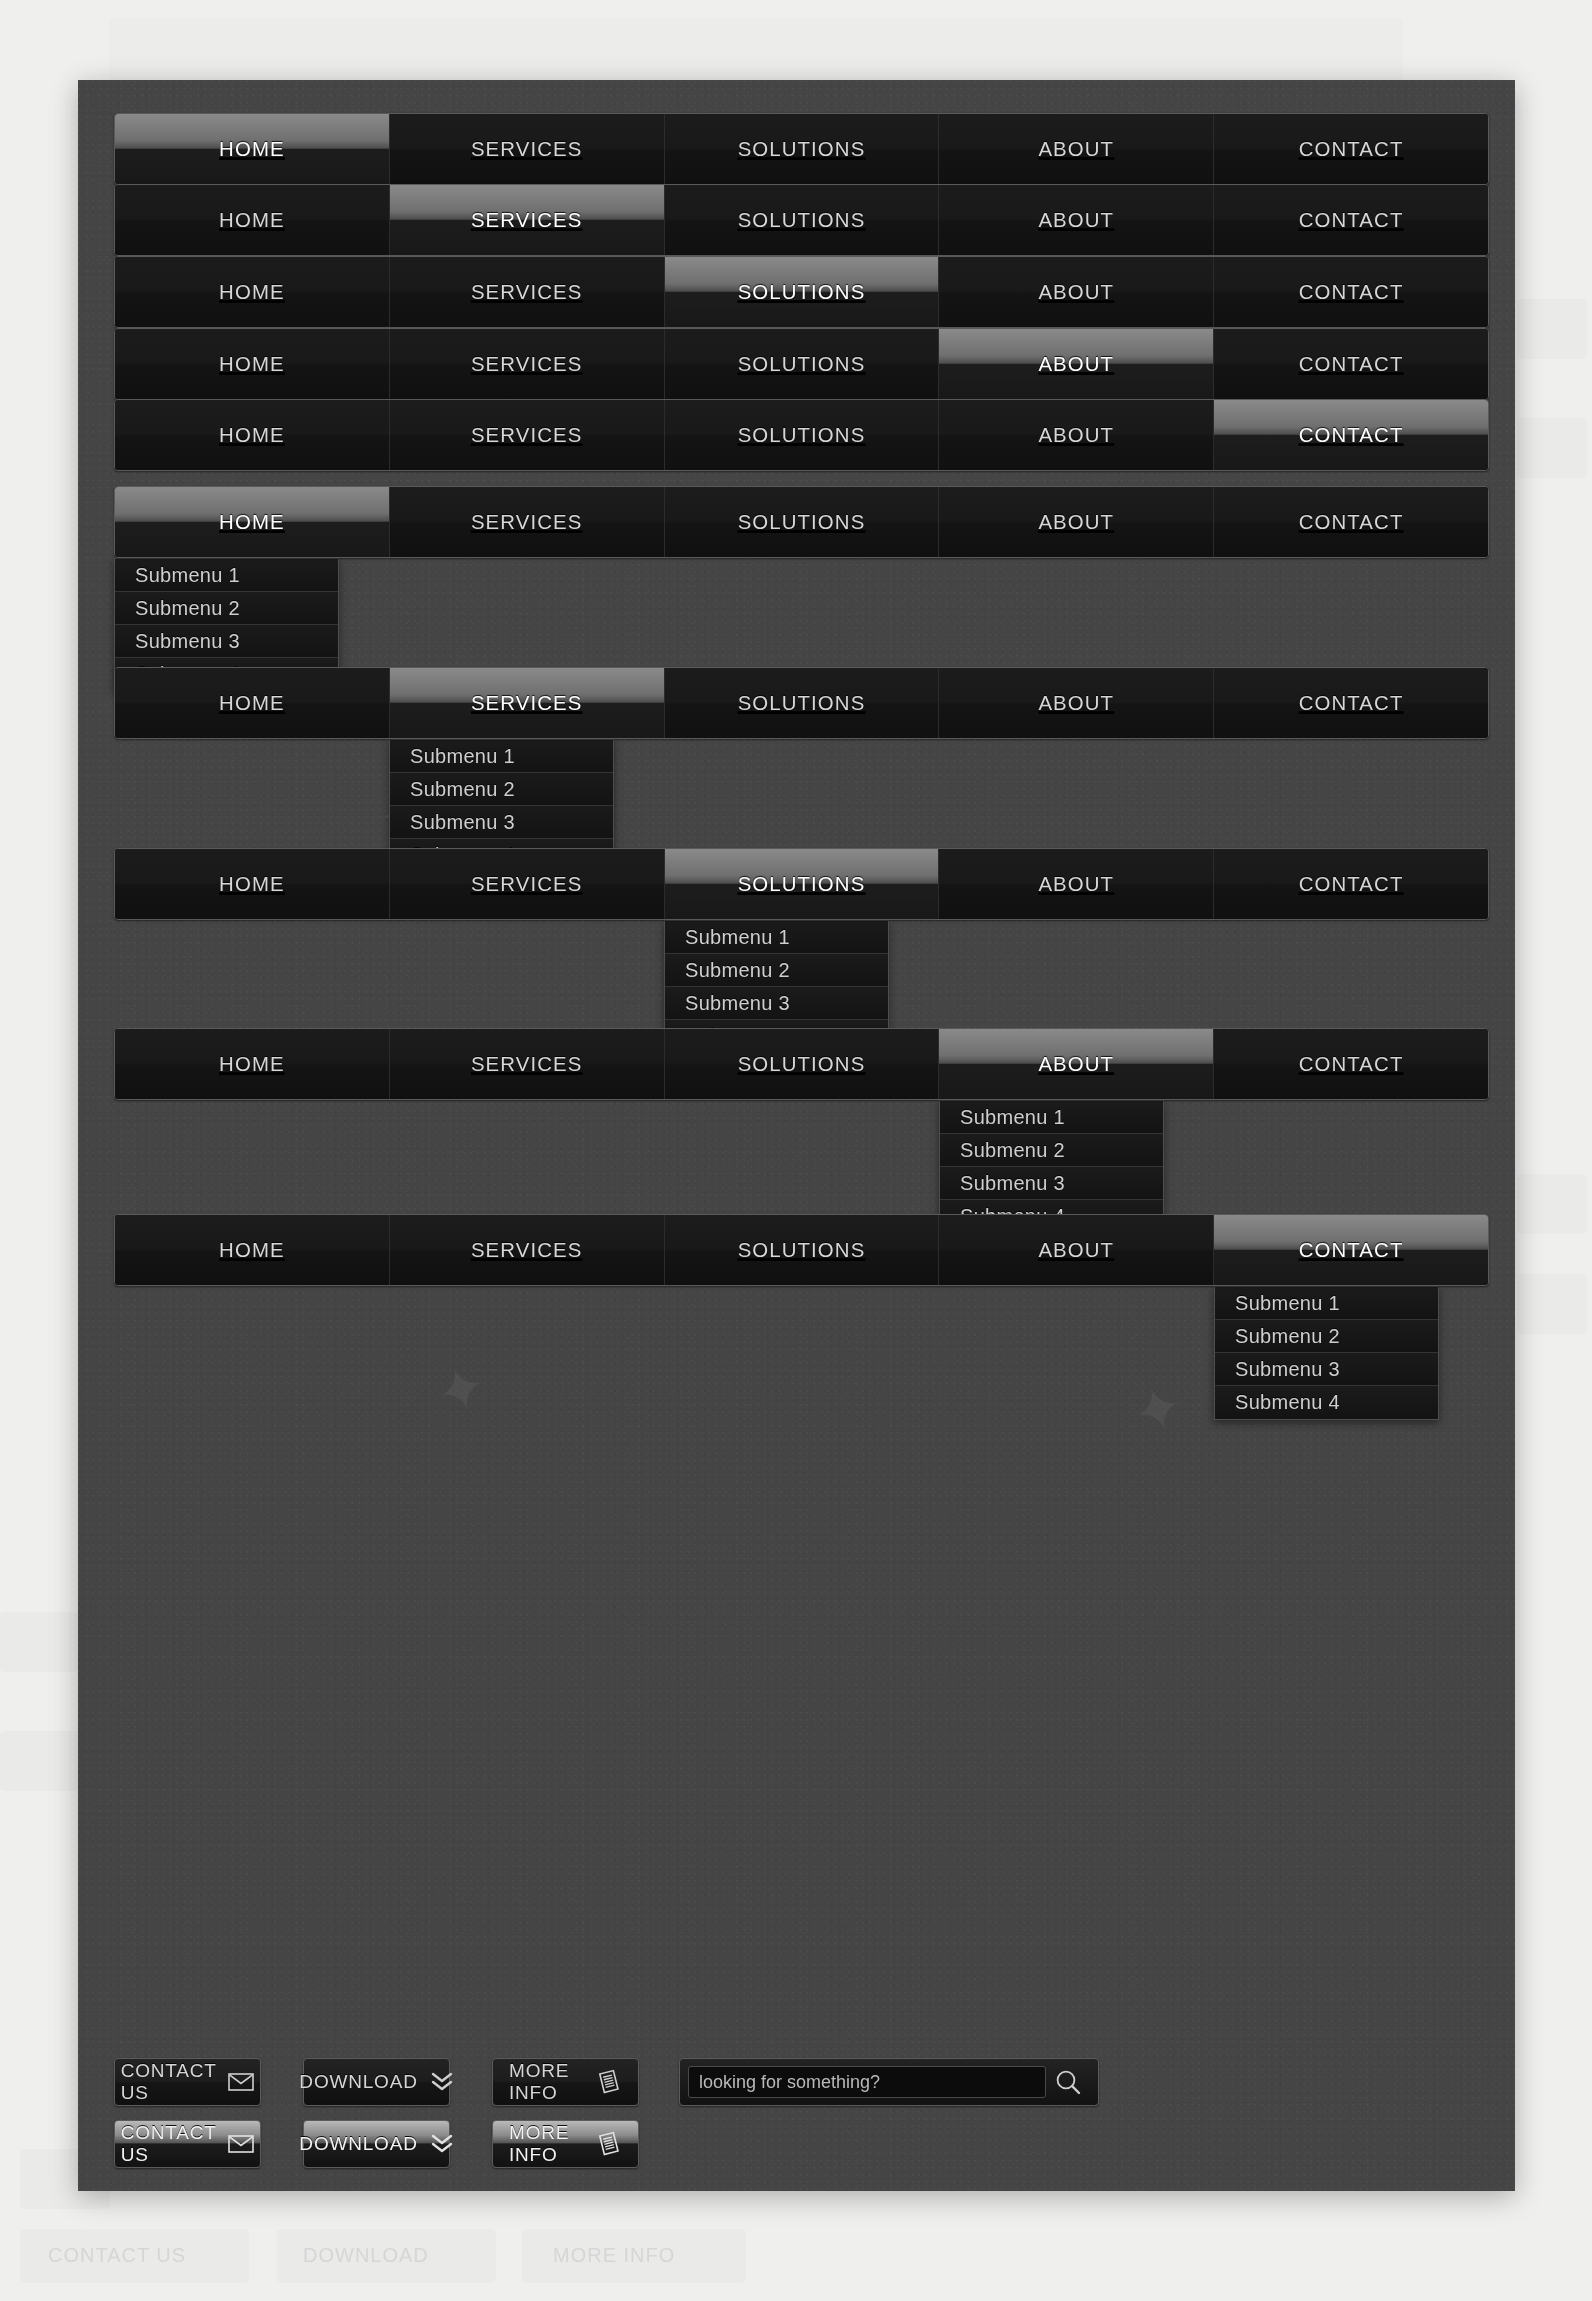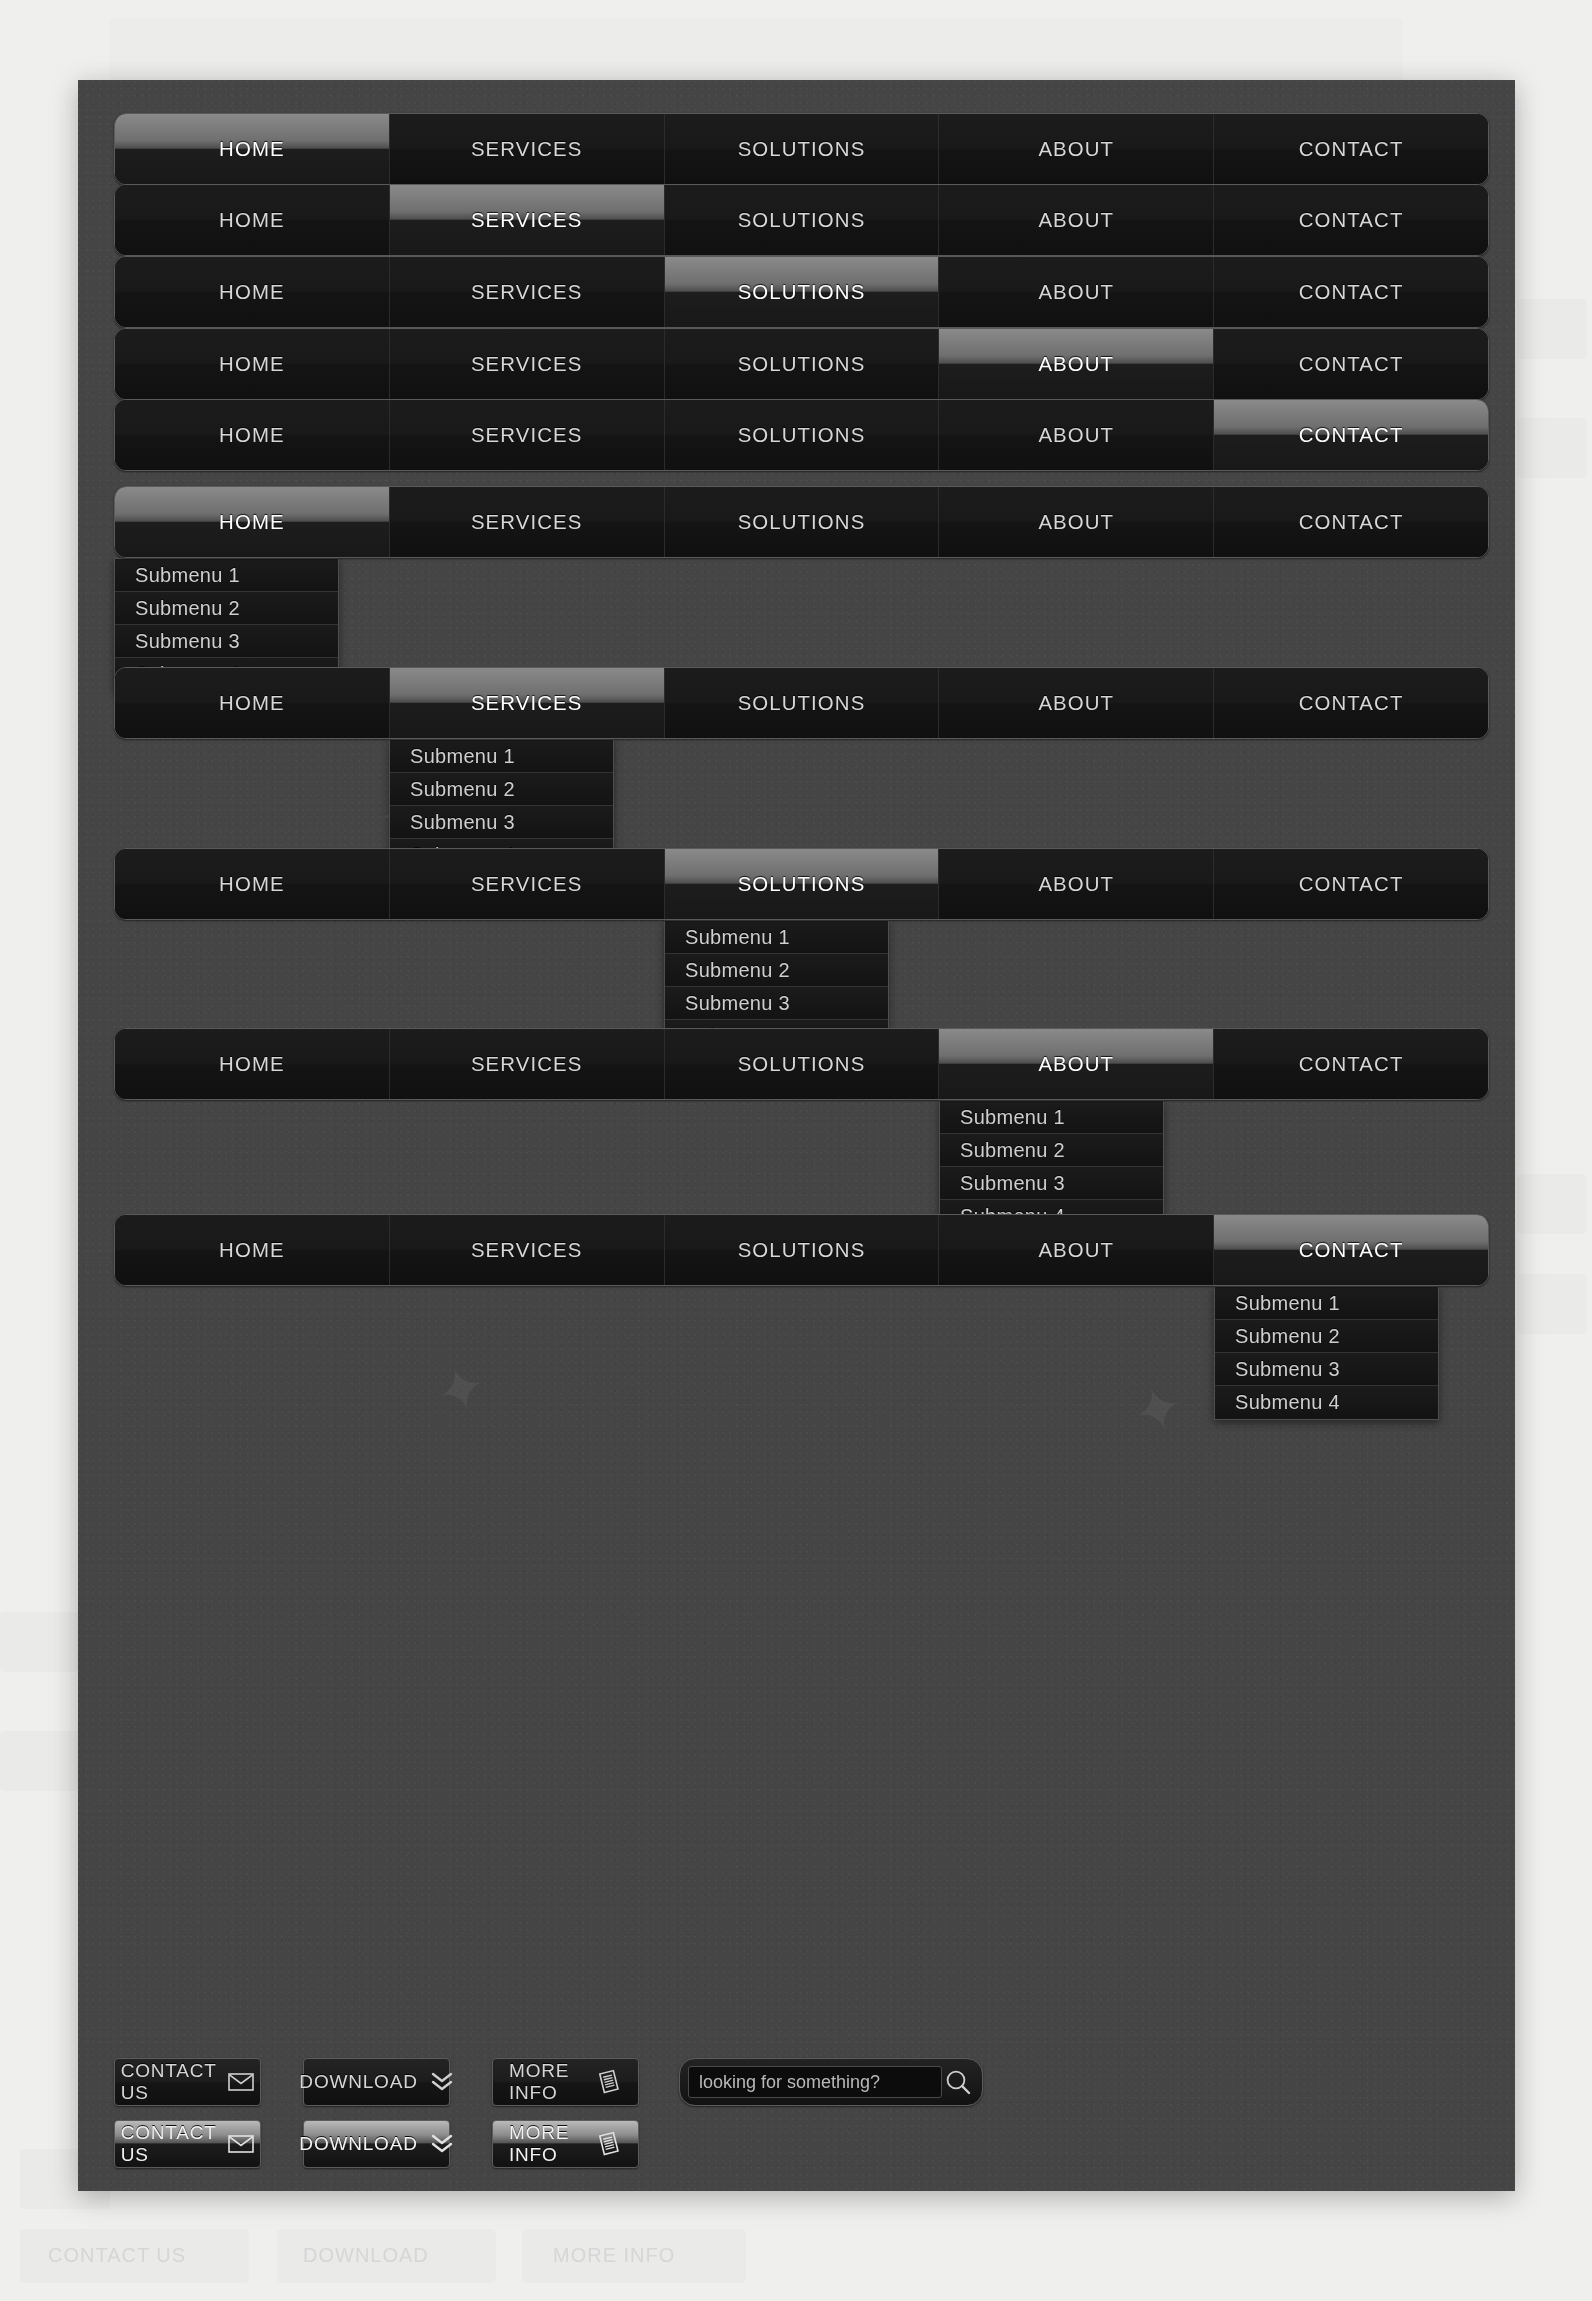--- a/index.html
+++ b/index.html
@@ -39,25 +39,26 @@
       radial-gradient(circle at 63% 71%, rgba(0,0,0,.05) 0 1px, transparent 1px),
       radial-gradient(circle at 88% 41%, rgba(255,255,255,.03) 0 1px, transparent 1px);
     background-size:7px 7px, 9px 9px, 11px 11px;
   }
 
   
   .menubar{
     position:absolute; left:36px; width:1375px; height:72px;
     display:flex;
     border:1px solid #5a5a5a;
-    border-radius:12px;
+    border-radius:4px;
     background:#111;
     box-shadow:0 1px 2px rgba(0,0,0,.5), inset 0 0 0 1px rgba(0,0,0,.4);
     overflow:hidden;
     z-index:3;
+    text-decoration:underline;
   }
   .mi{
     flex:1 1 0; position:relative;
     display:flex; align-items:center; justify-content:center;
     color:#d7d7d7; font-size:20.4px; letter-spacing:1.1px;
     background:linear-gradient(#1c1c1c 0%, #191919 48%, #141414 52%, #101010 100%);
     border-right:1px solid #2c2c2c;
     text-shadow:0 -1px 0 rgba(0,0,0,.9);
     cursor:pointer;
     user-select:none;
@@ -103,23 +104,23 @@
   }
   .btn.hover{
     background:linear-gradient(#b9b9b9 0%,#8d8d8d 30%,#565656 47%,
                                #1c1c1c 50%,#121212 100%);
     color:#f2f2f2;
   }
   .btn svg{ display:block; }
 
   
   .searchbox{
-    position:absolute; height:48px; width:304px;
+    position:absolute; height:48px; width:420px;
     display:flex; align-items:center; 
-    border:1px solid #5b5b5b; border-radius:16px;
+    border:1px solid #5b5b5b; border-radius:4px;
     background:linear-gradient(#232323,#121212);
     box-shadow:0 1px 2px rgba(0,0,0,.5);
     padding:0 8px;
   }
   .searchbox input{
     flex:1 1 auto; height:32px;
     background:#0c0c0c;
     border:1px solid #4a4a4a; border-radius:3px;
     color:#d8d8d8; font-size:18px;
     font-family:"Liberation Sans", sans-serif;

